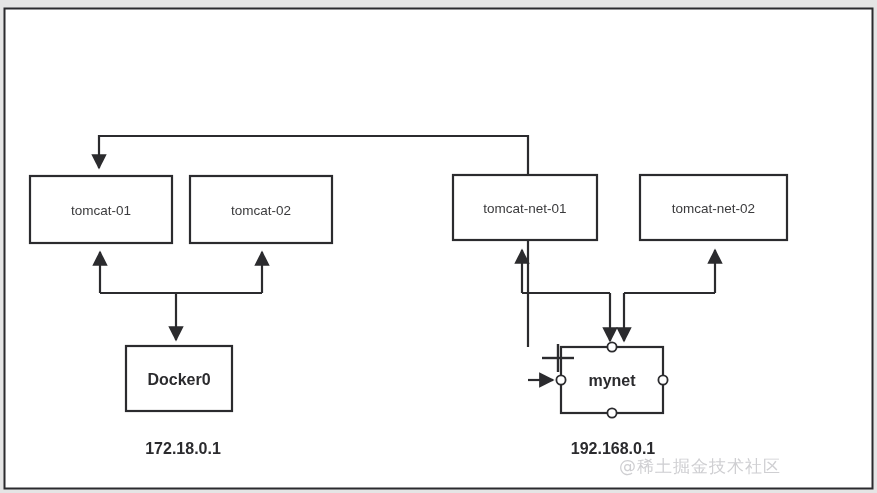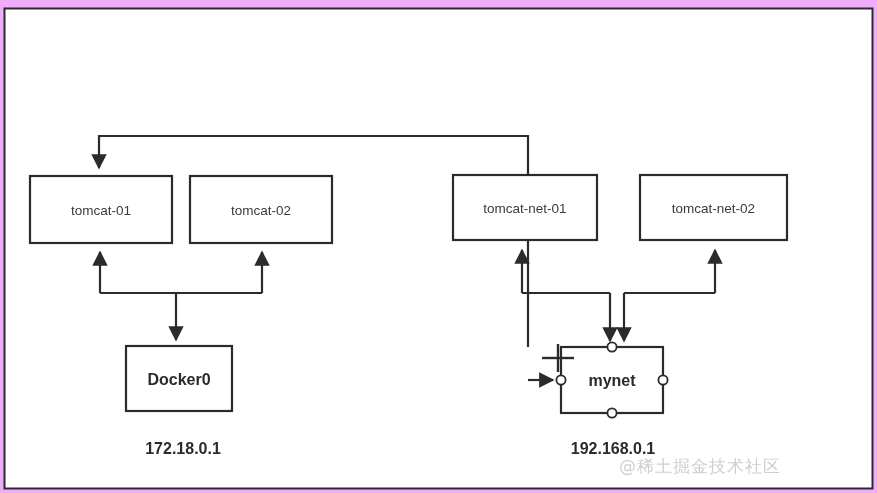--- a/index.html
+++ b/index.html
@@ -11,21 +11,21 @@
   body {
     width: 877px;
     height: 493px;
     font-family: "Liberation Sans", "DejaVu Sans", sans-serif;
     overflow: hidden;
   }
   #canvas {
     position: relative;
     width: 877px;
     height: 493px;
-    background: #f0abfc;
+    background: #e5e5e5;
   }
   #diagram-svg {
     position: absolute;
     left: 0;
     top: 0;
     width: 877px;
     height: 493px;
     display: block;
   }
   .node-label {

